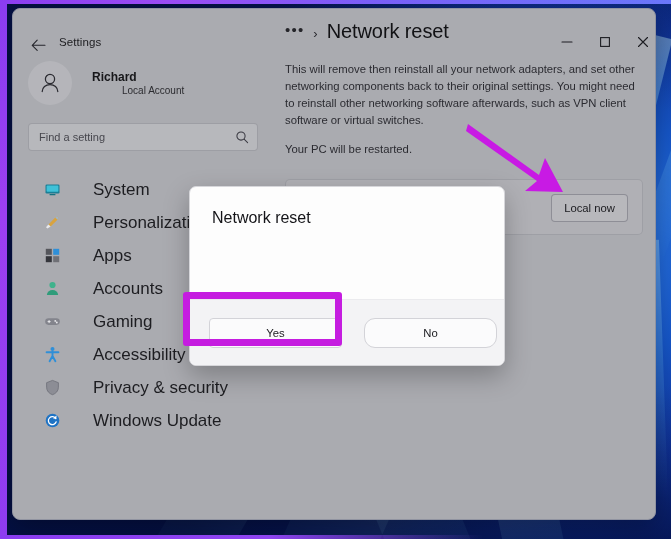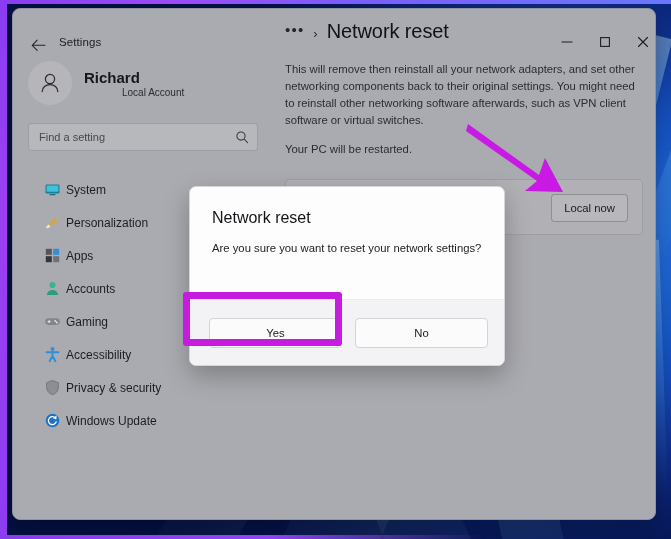--- a/index.html
+++ b/index.html
@@ -108,21 +108,21 @@
     border-radius: 5px; cursor: pointer;
   }
   #avatar {
     width: 44px; height: 44px; border-radius: 50%;
     background: rgba(255,255,255,0.13);
     display: flex; align-items: center; justify-content: center;
     flex: 0 0 44px;
   }
   #profile-text { display: flex; flex-direction: column; gap: 1px; }
   #profile-name {
-    font-size: 15px; font-weight: bold; color: #17171a;
+    font-size: 12px; font-weight: bold; color: #17171a; margin-left: 8px;
   }
   #profile-sub {
     font-size: 10px; color: #2c2c30; margin-left: 38px;
   }
 
   #search-box {
     position: absolute; left: 15px; top: 76px;
     width: 230px; height: 28px;
     background: rgba(255,255,255,0.16);
     border: 1px solid rgba(90,90,100,0.28);
@@ -158,22 +158,22 @@
     width: 3px; height: 15px;
     border-radius: 2px;
     background: #3b3b8f;
   }
   .nav-icon {
     width: 19px; height: 19px;
     display: flex; align-items: center; justify-content: center;
     flex: 0 0 19px;
   }
   .nav-label {
-    margin-left: 4px;
-    font-size: 12px; color: #1d1d21;
+    margin-left: 31px;
+    font-size: 17px; color: #1d1d21;
     white-space: nowrap;
   }
 
   
   #content {
     position: absolute; left: 258px; top: 0;
     width: 386px; height: 512px;
   }
   #breadcrumb-row {
     position: absolute; left: 14px; top: 12px;
@@ -256,21 +256,21 @@
     width: 133px; height: 30px;
     background: #fbfbfc;
     border: 1px solid #d3d3d8;
     border-radius: 4px;
     font-family: "Liberation Sans", sans-serif;
     font-size: 11.3px; color: #1b1b1f;
     cursor: pointer;
     display: flex; align-items: center; justify-content: center;
   }
   #dialog-yes-button { left: 19px; }
-  #dialog-no-button  { left: 165px; }
+  #dialog-no-button  { left: 174px; border-radius: 11px; }
 
   
   #yes-highlight {
     position: absolute;
     left: 183px; top: 292px;
     width: 159px; height: 54px;
     border: 7px solid #c51ce0;
     border-radius: 3px;
     z-index: 45;
     pointer-events: none;
@@ -461,21 +461,20 @@
     <div id="description">This will remove then reinstall all your network adapters, and set other networking components back to their original settings. You might need to reinstall other networking software afterwards, such as VPN client software or virtual switches.</div>
     <div id="restart-note">Your PC will be restarted.</div>
 
     <div id="reset-card">
       <button id="reset-now-button">Local now</button>
     </div>
   </div>
 
   <div id="dialog">
     <div id="dialog-title">Network reset</div>
-    <div id="dialog-message">Are you sure you want to reset your network settings?</div>
     <div id="dialog-footer">
       <button class="dlg-btn" id="dialog-yes-button">Yes</button>
       <button class="dlg-btn" id="dialog-no-button">No</button>
     </div>
   </div>
 
 </div>
 
 <div id="yes-highlight"></div>
 

